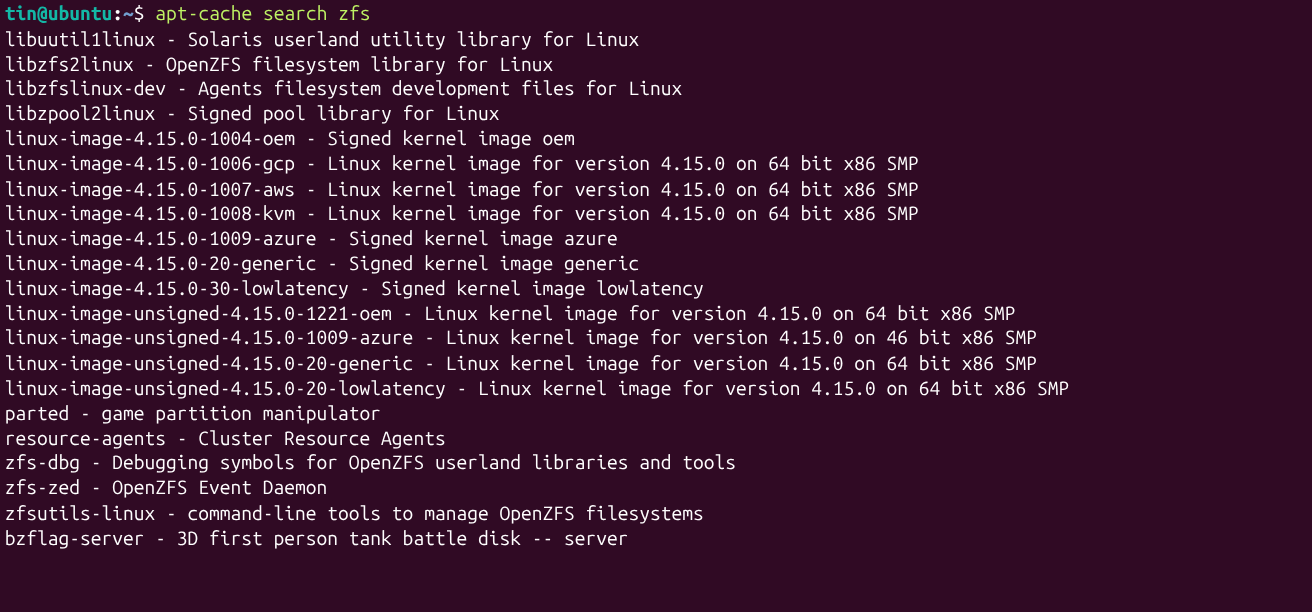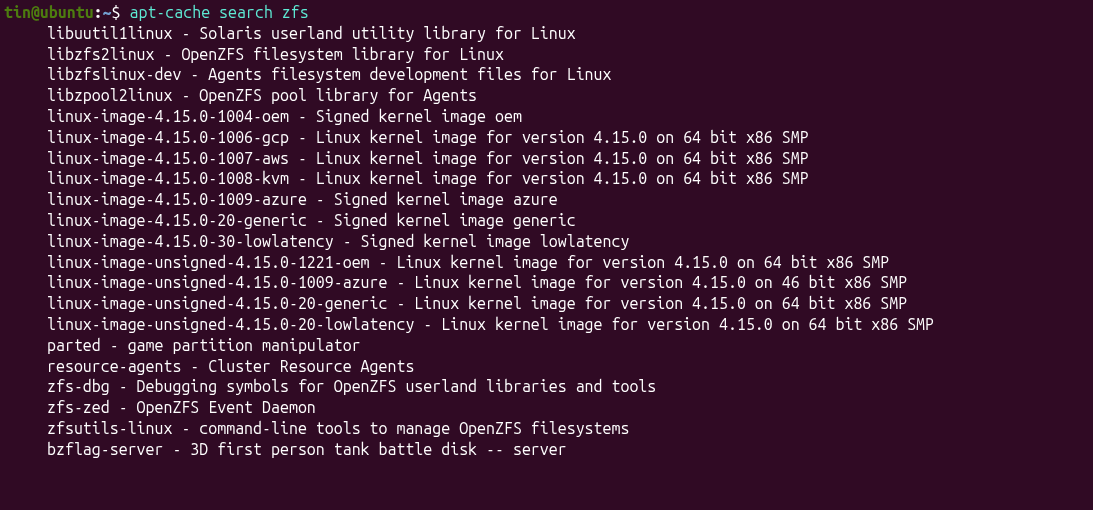--- a/index.html
+++ b/index.html
@@ -15,55 +15,54 @@
       color: #ffffff;
       width: 1093px;
       height: 510px;
       padding: 2px 4px;
       overflow: hidden;
     }
     .prompt-line {
       white-space: pre;
     }
     .user-green {
-      color: #4d7c0f;
+      color: #14b8a6;
       font-weight: bold;
     }
     .colon-white {
       color: #ffffff;
       font-weight: bold;
     }
     .path-blue {
       color: #729fcf;
       font-weight: bold;
     }
     .dollar {
       color: #ffffff;
     }
     .command {
-      color: #5eead4;
+      color: #bef264;
     }
     .output-line {
       color: #ffffff;
       white-space: pre;
-      margin-left: 43px;
     }
     .underlined {
       text-decoration-color: #ffffff;
       text-underline-offset: 3px;
     }
   </style>
 </head>
 <body>
 
 <div class="prompt-line"><span class="user-green">tin@ubuntu</span><span class="colon-white">:</span><span class="path-blue">~</span><span class="dollar">$</span><span class="command"> apt-cache search zfs</span></div>
 <div class="output-line">libuutil1linux - Solaris userland utility library for Linux</div>
 <div class="output-line">libzfs2linux - OpenZFS filesystem library for Linux</div>
 <div class="output-line">libzfslinux-dev - Agents filesystem development files for Linux</div>
-<div class="output-line">libzpool2linux - OpenZFS pool library for Agents</div>
+<div class="output-line">libzpool2linux - Signed pool library for Linux</div>
 <div class="output-line">linux-image-4.15.0-1004-oem - Signed kernel image oem</div>
 <div class="output-line">linux-image-4.15.0-1006-gcp - Linux kernel image for version 4.15.0 on 64 bit x86 SMP</div>
 <div class="output-line">linux-image-4.15.0-1007-aws - Linux kernel image for version 4.15.0 on 64 bit x86 SMP</div>
 <div class="output-line">linux-image-4.15.0-1008-kvm - Linux kernel image for version 4.15.0 on 64 bit x86 SMP</div>
 <div class="output-line">linux-image-4.15.0-1009-azure - Signed kernel image azure</div>
 <div class="output-line">linux-image-4.15.0-20-generic - Signed kernel image generic</div>
 <div class="output-line">linux-image-4.15.0-30-lowlatency - Signed kernel image lowlatency</div>
 <div class="output-line">linux-image-unsigned-4.15.0-1221-oem - Linux kernel image for version 4.15.0 on 64 bit x86 SMP</div>
 <div class="output-line">linux-image-unsigned-4.15.0-1009-azure - Linux kernel image for version 4.15.0 on 46 bit x86 SMP</div>
 <div class="output-line">linux-image-unsigned-4.15.0-20-generic - Linux kernel image for version 4.15.0 on 64 bit x86 SMP</div>

